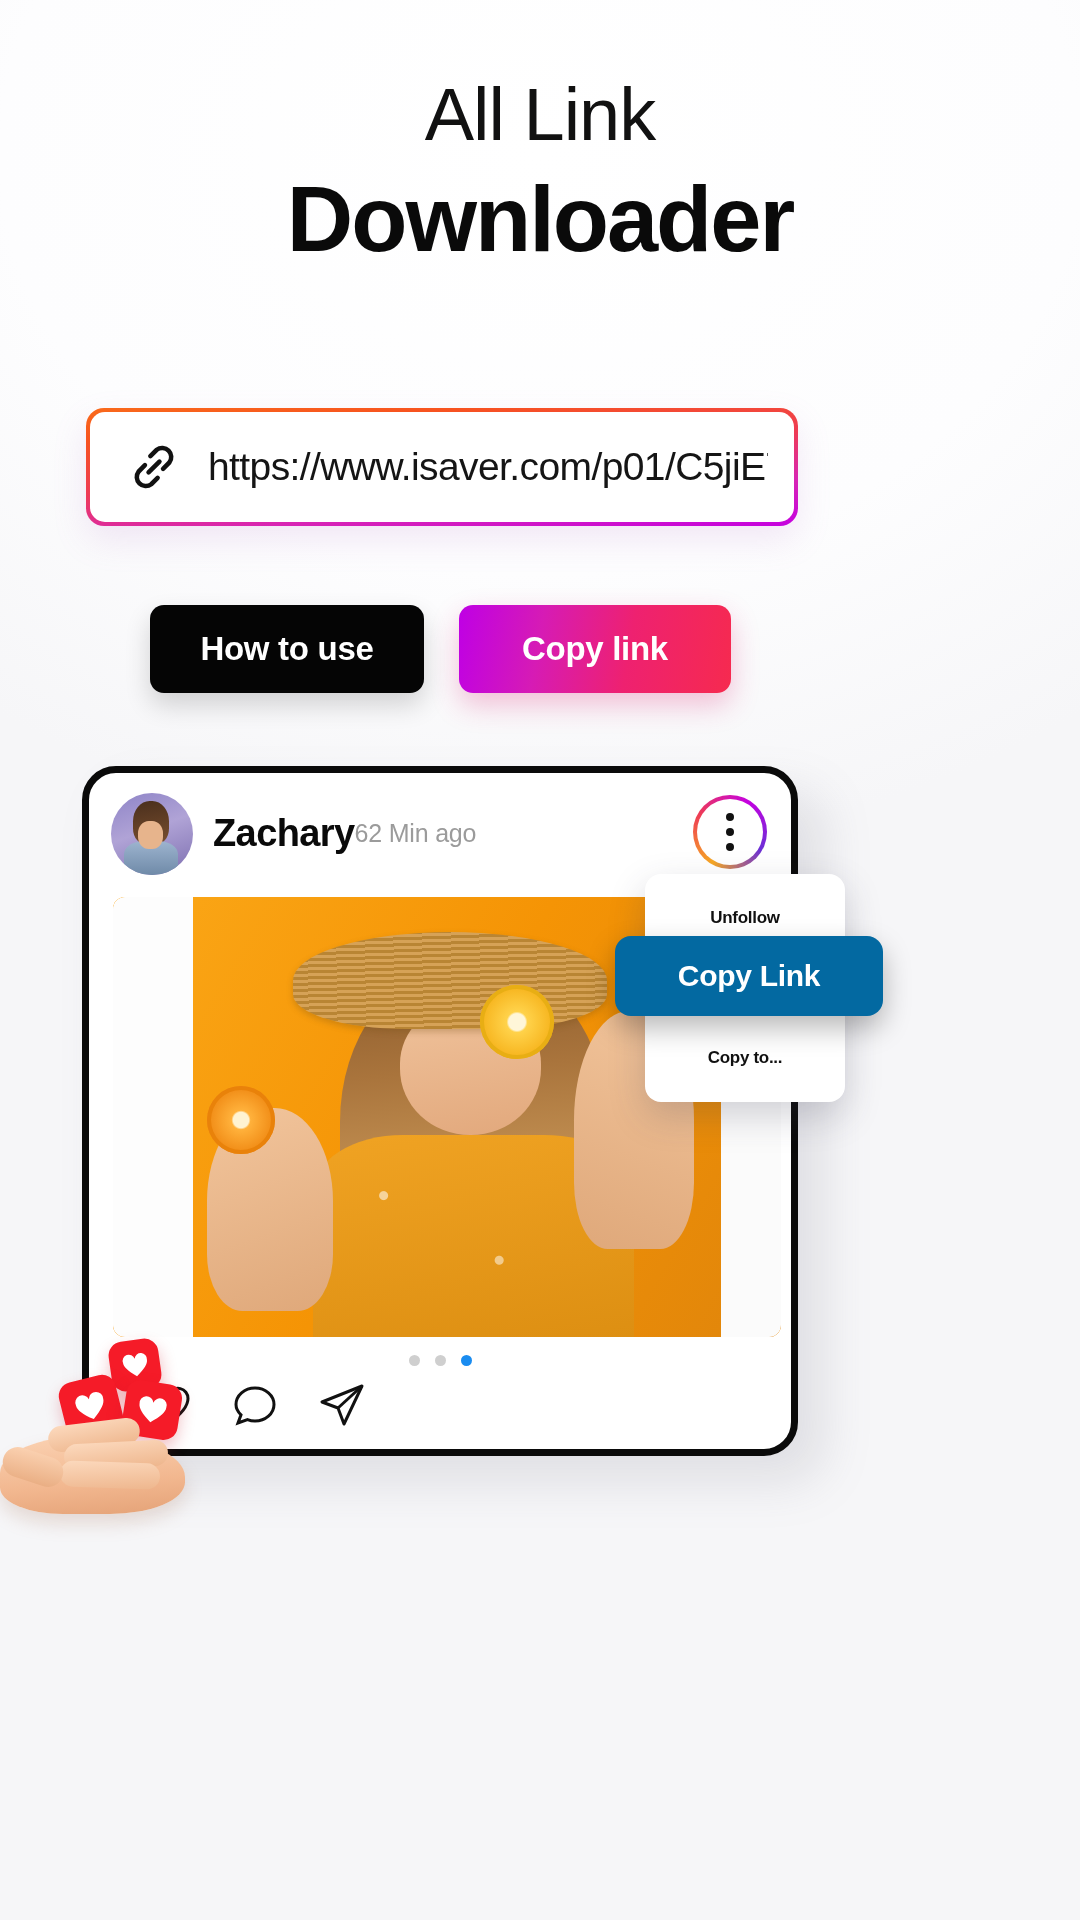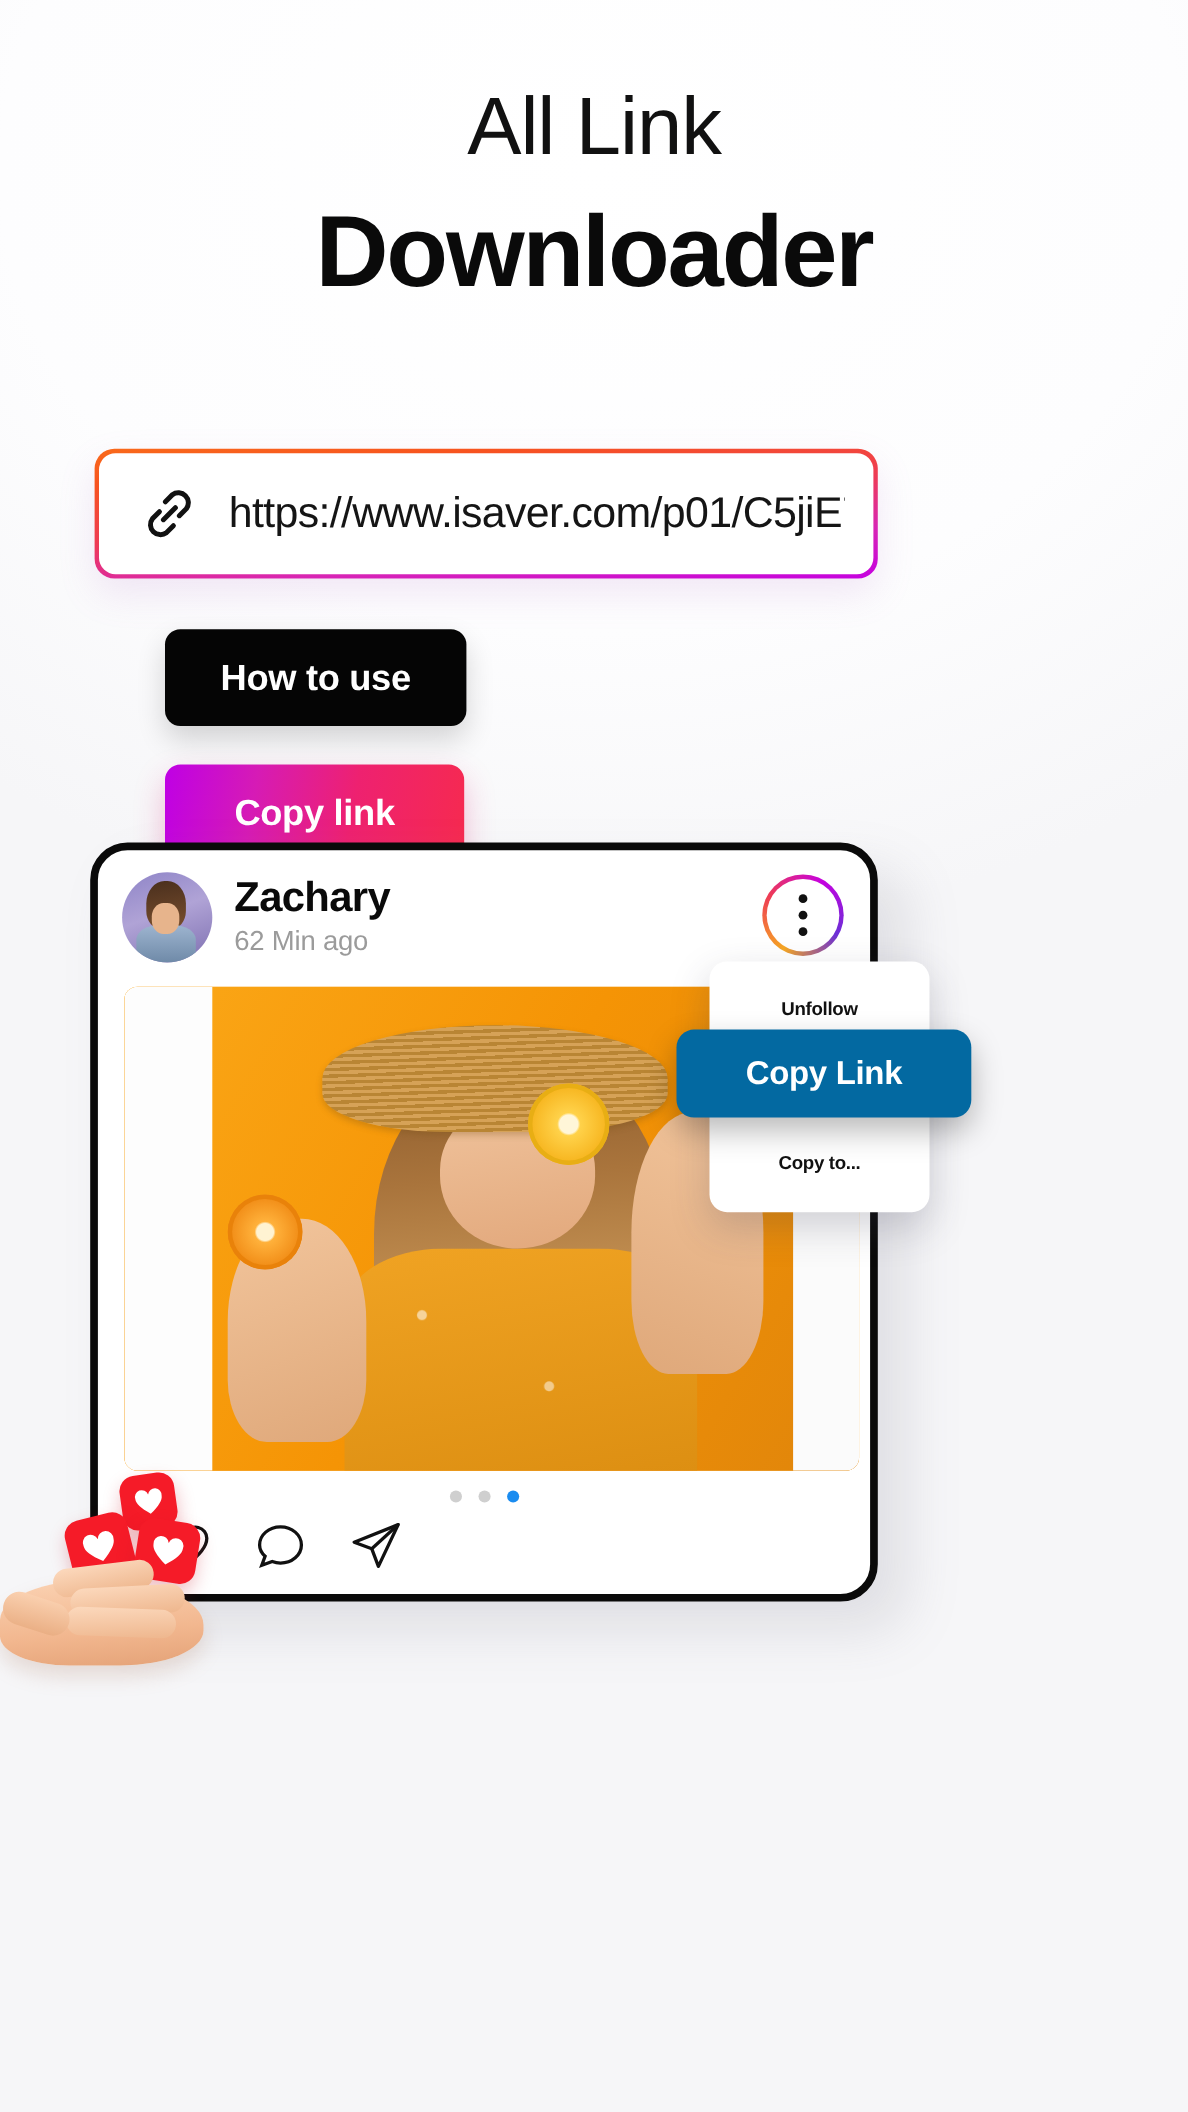--- a/index.html
+++ b/index.html
@@ -18,21 +18,21 @@
   }
 
   
   .headings { position:absolute; top:78px; left:0; width:1080px; text-align:center; }
   .h-line1 {
     font-size:74px; font-weight:300; letter-spacing:-1px; color:#111;
     line-height:1.0; font-family:"Liberation Sans", sans-serif;
   }
   .h-line2 {
     font-size:92px; font-weight:bold; letter-spacing:-2px; color:#0a0a0a;
-    line-height:1.12; margin-top:26px;
+    line-height:1.12; margin-top:16px;
   }
 
   
   .url-wrap {
     position:absolute; left:86px; top:408px; width:712px; height:118px;
     border-radius:18px;
     padding:4px;
     background:linear-gradient(175deg,#f96a1b 0%, #f7531f 18%, #ee3b55 48%, #d825b4 74%, #c501e0 100%);
     box-shadow:0 14px 34px rgba(180,120,200,.16);
   }
@@ -44,21 +44,21 @@
     padding:0 26px 0 34px;
   }
   .link-icon { flex:0 0 auto; width:60px; height:60px; display:flex; align-items:center; justify-content:center; }
   .link-icon svg { width:58px; height:58px; }
   .url-text {
     font-size:39px; font-weight:500; color:#151515; letter-spacing:-0.6px;
     white-space:nowrap; overflow:hidden;
   }
 
   
-  .btn-row { position:absolute; left:150px; top:572px; display:flex; gap:35px;flex-direction:column; }
+  .btn-row { position:absolute; left:150px; top:605px; display:flex; gap:35px; }
   .btn {
     border:none; cursor:pointer;
     height:88px; border-radius:14px;
     font-size:33px; font-weight:bold; letter-spacing:-0.3px;
     color:#ffffff;
     display:flex; align-items:center; justify-content:center;
   }
   .btn-dark { width:274px; background:#050505; box-shadow:0 12px 26px rgba(0,0,0,.16); }
   .btn-grad {
     width:272px;
@@ -88,21 +88,21 @@
   }
   .avatar .av-body {
     position:absolute; left:16%; bottom:0; width:66%; height:42%;
     background:linear-gradient(180deg,#9db4cf,#6f8aa8);
     border-radius:38% 38% 0 0;
   }
   .avatar .av-skin {
     position:absolute; left:33%; top:34%; width:30%; height:34%;
     background:#e7b48c; border-radius:44%;
   }
-  .who { margin-left:20px; display:flex; flex-direction:column; justify-content:center; }
+  .who { margin-left:20px; display:flex; flex-direction:row; justify-content:center; }
   .uname { font-size:38px; font-weight:bold; color:#0a0a0a; letter-spacing:-0.6px; line-height:1.05; }
   .utime { font-size:25px; font-weight:400; color:#9b9b9b; margin-top:5px; letter-spacing:-0.2px; }
 
   .dots-btn {
     position:absolute; right:24px; top:22px;
     width:74px; height:74px; border-radius:50%;
     padding:4px; cursor:pointer;
     background:conic-gradient(from 210deg,#f7a823,#ee3b55,#c501e0,#6b2fd6,#f7a823);
   }
   .dots-inner {

